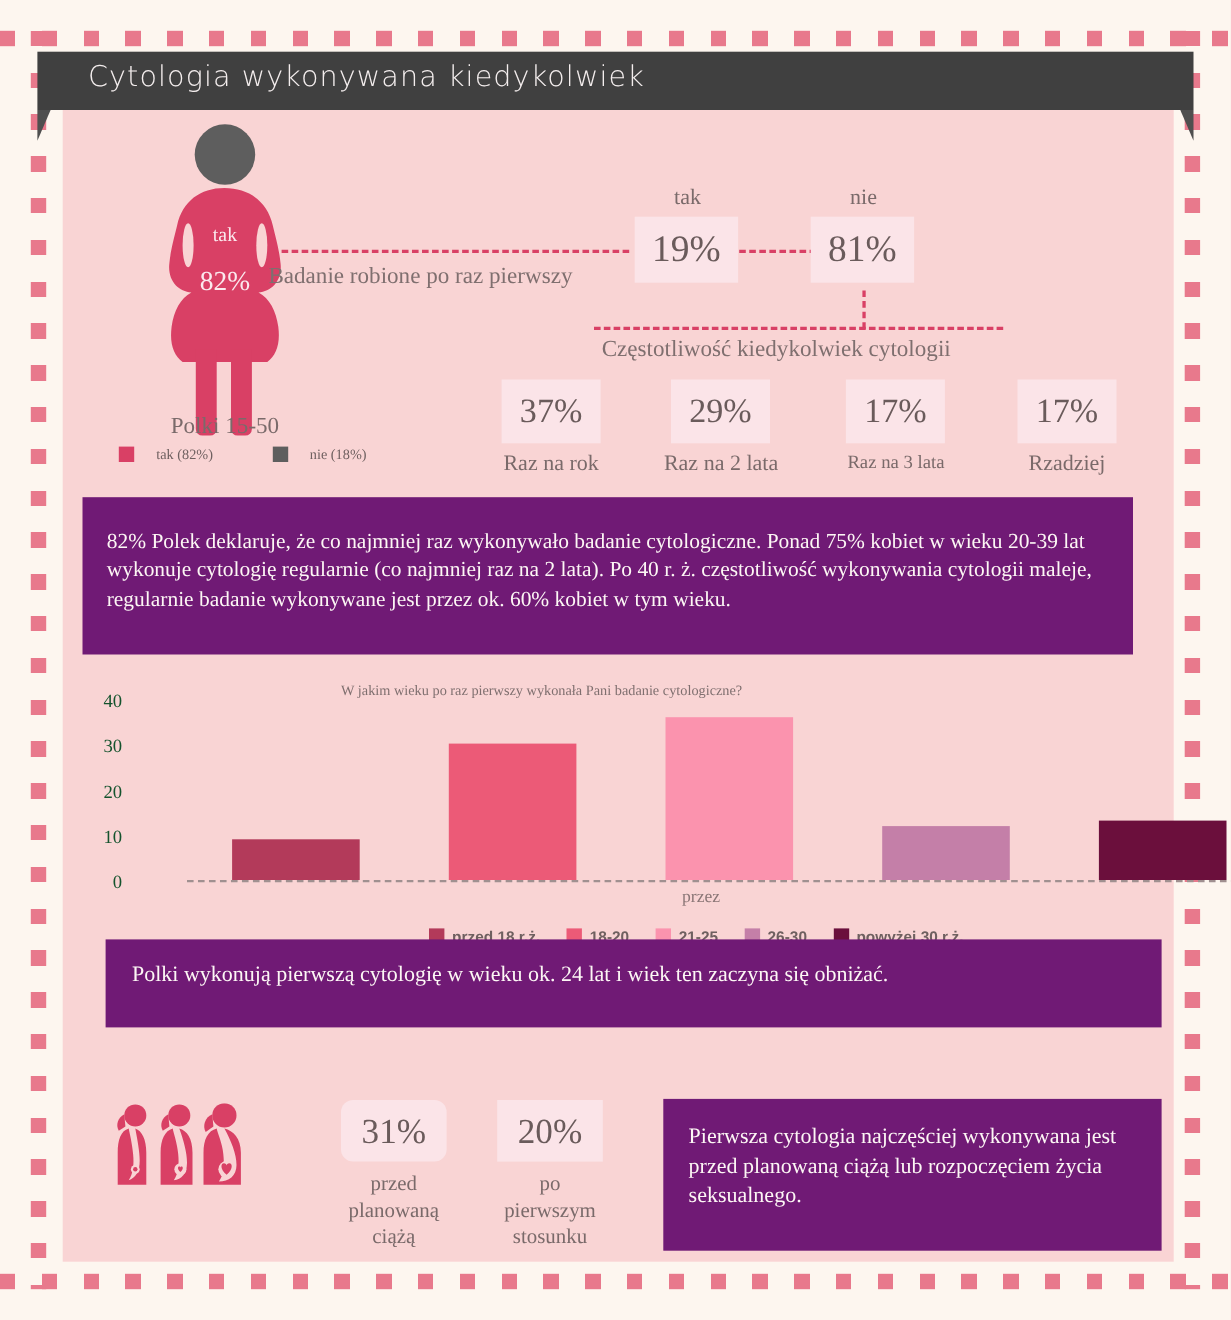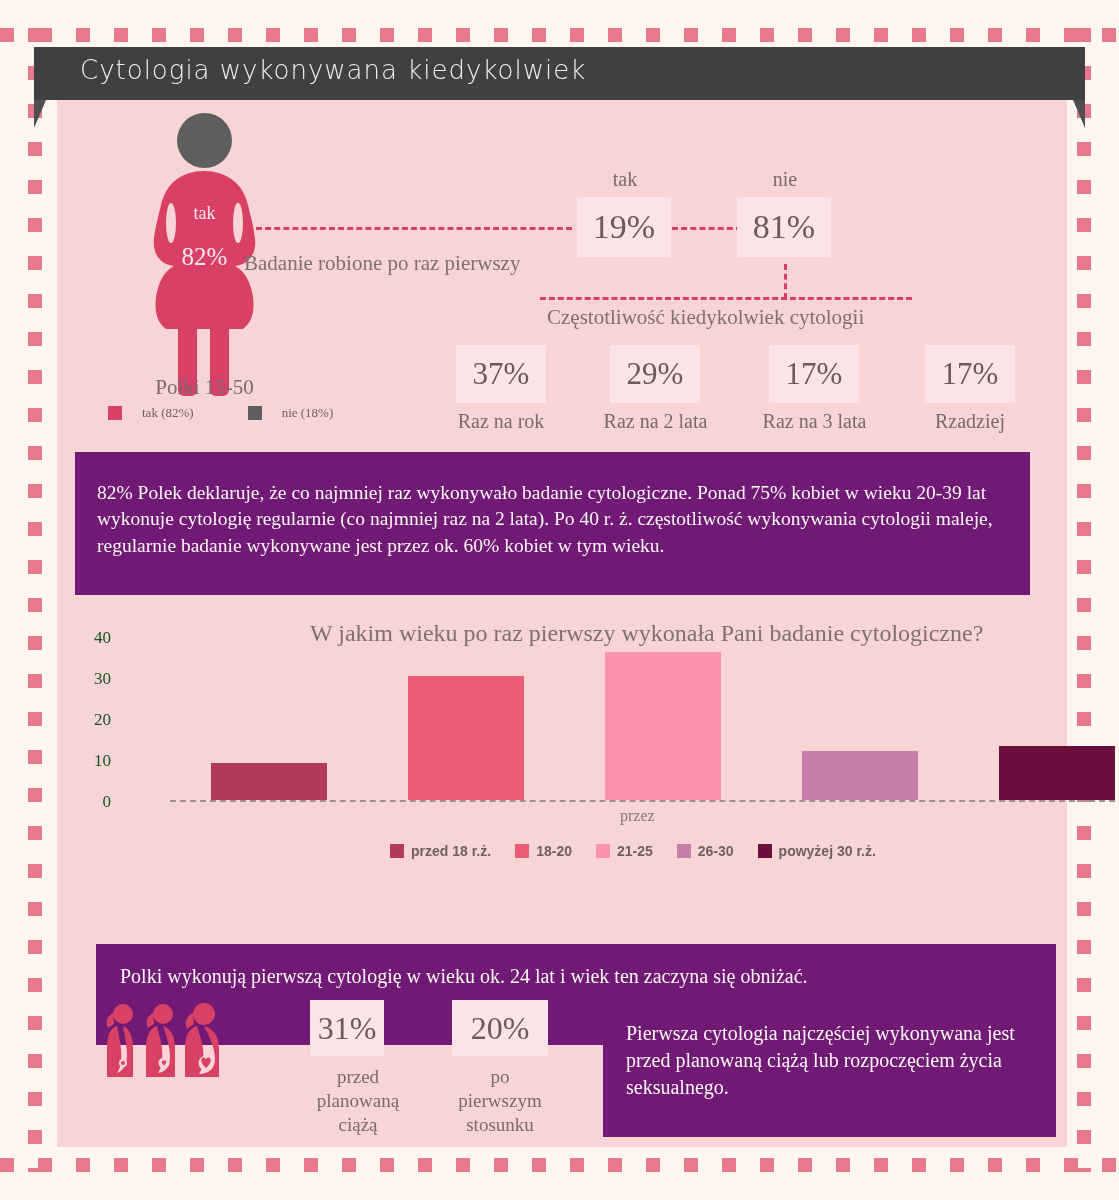--- a/index.html
+++ b/index.html
@@ -76,21 +76,21 @@
   .capt{position:absolute;text-align:center;color:#7a6a6a;}
 
   .flow-label{position:absolute;color:#7f6f6f;font-size:21px;}
 
   
   .greybox{position:absolute;background:#701a75;color:#fdf7f5;
     font-family:"Liberation Serif",serif;}
 
   
   .chart-area{position:absolute;left:75px;top:615px;width:1010px;height:270px;}
-  .chart-title{position:absolute;left:235px;top:5px;color:#7f6f6f;font-size:24px;font-family:Liberation Serif, serif;}
+  .chart-title{position:absolute;left:235px;top:5px;color:#7f6f6f;font-size:13px;font-family:Liberation Serif, serif;}
   .ytick{position:absolute;right:0;color:#14532d;font-size:17px;text-align:right;width:36px;}
   .baseline{position:absolute;left:95px;top:185px;width:985px;border-top:2px dashed #a09090;}
   .bar{position:absolute;bottom:0;}
   .plot{position:absolute;left:95px;top:20px;width:985px;height:165px;}
   .xlabel{position:absolute;left:545px;top:192px;color:#8a7676;font-size:16px;}
   .chart-legend{position:absolute;left:315px;top:228px;display:flex;align-items:center;gap:7px;
     font-size:14px;color:#6f6060;font-family:"Liberation Sans",sans-serif;font-weight:bold;}
   .chart-legend .sw{width:14px;height:14px;display:inline-block;}
   .chart-legend .sp{width:10px;display:inline-block;}
 
@@ -136,38 +136,38 @@
   <span class="gap"></span>
   <span class="sw" style="background:#5e5e5e"></span>
   <span>nie (18%)</span>
 </div>
 
 <div class="dash-h" style="left:256px;top:227px;width:316px;"></div>
 <div class="dash-h" style="left:672px;top:227px;width:70px;"></div>
 <div class="dash-v" style="left:784px;top:264px;height:35px;"></div>
 <div class="dash-h" style="left:540px;top:297px;width:372px;"></div>
 
-<div class="flow-label" style="left:244px;top:238px;margin-top:13px;">Badanie robione po raz pierwszy</div>
+<div class="flow-label" style="left:244px;top:238px;">Badanie robione po raz pierwszy</div>
 
 <div class="capt" style="left:575px;top:168px;width:100px;font-size:20px;">tak</div>
 <div class="pctbox" style="left:577px;top:197px;width:94px;height:60px;font-size:34px;">19%</div>
 
 <div class="capt" style="left:735px;top:168px;width:100px;font-size:20px;">nie</div>
 <div class="pctbox" style="left:737px;top:197px;width:94px;height:60px;font-size:34px;">81%</div>
 
 <div class="flow-label" style="left:547px;top:305px;">Częstotliwość kiedykolwiek cytologii</div>
 
 <div class="pctbox" style="left:456px;top:345px;width:90px;height:58px;font-size:31px;">37%</div>
 <div class="capt" style="left:436px;top:410px;width:130px;font-size:20px;font-family:Liberation Serif, serif;">Raz na rok</div>
 
 <div class="pctbox" style="left:610px;top:345px;width:90px;height:58px;font-size:31px;">29%</div>
 <div class="capt" style="left:583px;top:410px;width:145px;font-size:20px;">Raz na 2 lata</div>
 
 <div class="pctbox" style="left:769px;top:345px;width:90px;height:58px;font-size:31px;">17%</div>
-<div class="capt" style="left:742px;top:410px;width:145px;font-size:20px;">Raz na 3 lata</div>
+<div class="capt" style="left:742px;top:410px;width:145px;font-size:17px;">Raz na 3 lata</div>
 
 <div class="pctbox" style="left:925px;top:345px;width:90px;height:58px;font-size:31px;">17%</div>
 <div class="capt" style="left:905px;top:410px;width:130px;font-size:20px;">Rzadziej</div>
 
 <div class="greybox" style="left:75px;top:452px;width:955px;height:143px;">
   <div style="padding:28px 20px 0 22px;font-size:19.5px;line-height:1.35;">82% Polek deklaruje, że co najmniej raz wykonywało badanie cytologiczne. Ponad 75% kobiet w wieku 20-39 lat wykonuje cytologię regularnie (co najmniej raz na 2 lata). Po 40 r. ż. częstotliwość wykonywania cytologii maleje, regularnie badanie  wykonywane jest przez ok. 60% kobiet w tym wieku.</div>
 </div>
 
 <div class="chart-area">
   <div class="chart-title">W jakim wieku po raz pierwszy wykonała Pani badanie cytologiczne?</div>
@@ -199,21 +199,21 @@
       <span>21-25</span>
       <span class="sp"></span>
       <span class="sw" style="background: rgb(196, 127, 168);"></span>
       <span>26-30</span>
       <span class="sp"></span>
       <span class="sw" style="background: rgb(107, 15, 60);"></span>
       <span>powyżej 30 r.ż.</span>
     </div>
 </div>
 
-<div class="greybox" style="left:96px;top:944px;width:960px;height:101px;">
+<div class="greybox" style="left:96px;top:854px;width:960px;height:80px;">
   <div style="padding:19px 24px 0 24px;font-size:20px;line-height:1.35;">Polki wykonują pierwszą cytologię w wieku ok. 24 lat i wiek ten zaczyna się obniżać.</div>
 </div>
 
 <div class="preg-wrap">
   <svg viewBox="0 0 125 78" width="125" height="78">
     <g fill="#d94065">
       <circle cx="20" cy="11" r="10"></circle>
       <path d="M10 10 C4 13 2 20 5 25 L11 21 Z"></path>
       <path d="M14 23 C7 25 4 33 4 45 L4 74 L30 74 L30 45 C30 33 26 25 20 23
                C22 34 24 44 24 52 C24 62 20 68 14 70 C18 64 19 56 18 46
@@ -237,21 +237,21 @@
       <path d="M14 23 C6 25 2 33 2 45 L2 74 L36 74 L36 45 C36 32 29 25 21 23
                C27 34 32 46 32 56 C32 66 25 71 16 71 C21 64 21 56 20 46
                C19 36 15 28 14 23 Z"></path>
       <circle cx="23" cy="60" r="7.5" fill="#f9d4d4"></circle>
       <path d="M23 65 C17 60 17.5 54.5 20.5 54.5 C22 54.5 23 55.8 23 56.6
                C23 55.8 24 54.5 25.5 54.5 C28.5 54.5 29 60 23 65 Z" fill="#d94065"></path>
     </g>
   </svg>
 </div>
 
-<div class="pctbox" style="left:310px;top:1000px;width:74px;height:56px;font-size:32px;">31%</div>
+<div class="pctbox" style="left:310px;top:1000px;width:96px;height:56px;font-size:32px;border-radius:11px;">31%</div>
 <div class="capt" style="left:293px;top:1065px;width:130px;font-size:19px;line-height:1.25;white-space:pre-line;">przed
 planowaną
 ciążą</div>
 
 <div class="pctbox" style="left:452px;top:1000px;width:96px;height:56px;font-size:32px;">20%</div>
 <div class="capt" style="left:435px;top:1065px;width:130px;font-size:19px;line-height:1.25;white-space:pre-line;">po
 pierwszym
 stosunku</div>
 
 <div class="greybox" style="left:603px;top:999px;width:453px;height:138px;">

